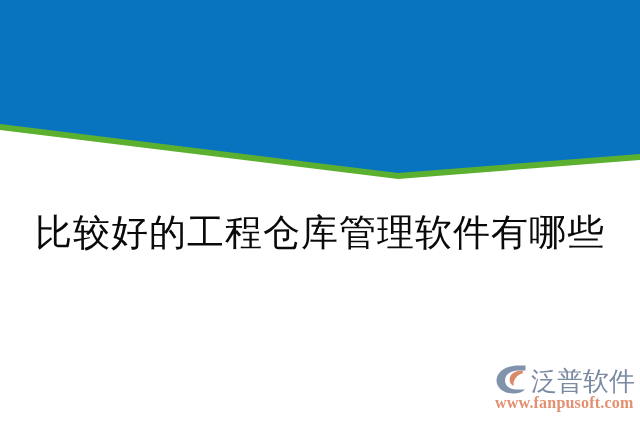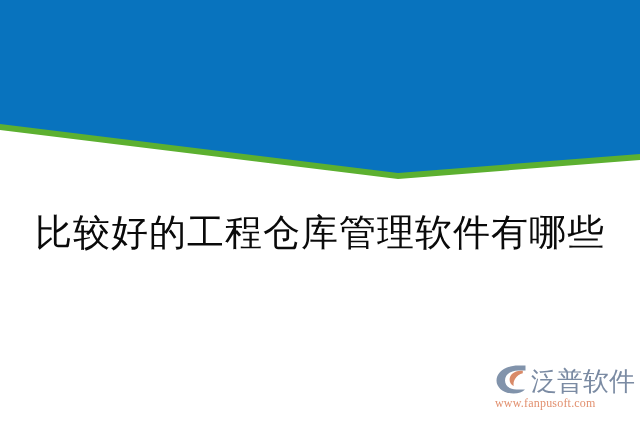--- a/index.html
+++ b/index.html
@@ -74,22 +74,22 @@
     line-height: 30px;
     color: #7b8ba3;
     letter-spacing: 0px;
     white-space: nowrap;
   }
   .logo-url {
     position: absolute;
     left: 1px;
     top: 33px;
     font-family: "Liberation Serif", "DejaVu Serif", serif;
-    font-weight: normal;
-    font-size: 12px;
+    font-weight: bold;
+    font-size: 16px;
     line-height: 20px;
     color: #e2906f;
     letter-spacing: 0.2px;
     white-space: nowrap;
   }
 </style>
 </head>
 <body>
 
 <div id="slide">

